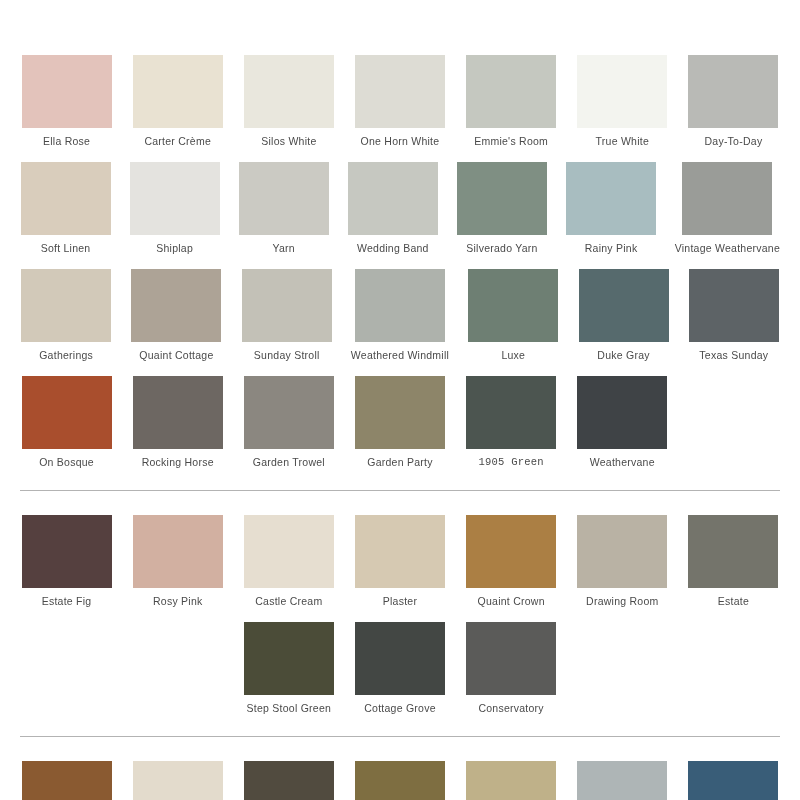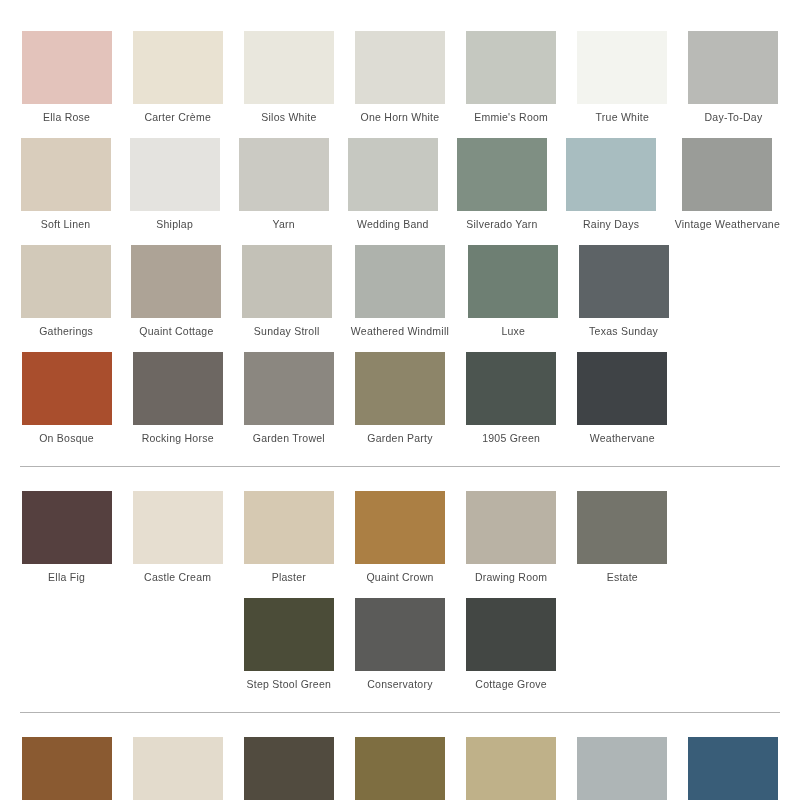--- a/index.html
+++ b/index.html
@@ -15,20 +15,21 @@
     -webkit-font-smoothing: antialiased;
     overflow: hidden;
   }
   .palette-page {
     width: 800px;
     height: 684px;
     box-sizing: border-box;
     padding: 0;
     position: relative;
     background: #ffffff;
+    margin-top: 24px;
   }
   .section {
     padding: 0 20px;
     box-sizing: border-box;
   }
   .section-divider {
     height: 1px;
     background: #b3b3b3;
     margin: 0 20px;
     border: 0;
@@ -128,21 +129,21 @@
       <div class="swatch-cell">
         <span class="swatch-chip" style="background-color: rgb(198, 200, 193);"></span>
         <span class="swatch-label" style="color: rgb(74, 74, 74);">Wedding Band</span>
       </div>
       <div class="swatch-cell">
         <span class="swatch-chip" style="background-color: rgb(127, 143, 131);"></span>
         <span class="swatch-label" style="color: rgb(74, 74, 74);">Silverado Yarn</span>
       </div>
       <div class="swatch-cell">
         <span class="swatch-chip" style="background-color: rgb(168, 189, 192);"></span>
-        <span class="swatch-label" style="color: rgb(74, 74, 74);">Rainy Days</span>
+        <span class="swatch-label" style="color: rgb(74, 74, 74);">Rainy Pink</span>
       </div>
       <div class="swatch-cell">
         <span class="swatch-chip" style="background-color: rgb(154, 156, 152);"></span>
         <span class="swatch-label" style="color: rgb(74, 74, 74);">Vintage Weathervane</span>
       </div>
     </div>
 
     <div class="row-gap-block"></div>
 
     <div class="swatch-row">
@@ -160,20 +161,24 @@
       </div>
       <div class="swatch-cell">
         <span class="swatch-chip" style="background-color: rgb(174, 178, 172);"></span>
         <span class="swatch-label" style="color: rgb(74, 74, 74);">Weathered Windmill</span>
       </div>
       <div class="swatch-cell">
         <span class="swatch-chip" style="background-color: rgb(110, 127, 115);"></span>
         <span class="swatch-label" style="color: rgb(74, 74, 74);">Luxe</span>
       </div>
       <div class="swatch-cell">
+        <span class="swatch-chip" style="background-color: rgb(86, 106, 109);"></span>
+        <span class="swatch-label" style="color: rgb(74, 74, 74);">Duke Gray</span>
+      </div>
+      <div class="swatch-cell">
         <span class="swatch-chip" style="background-color: rgb(93, 99, 102);"></span>
         <span class="swatch-label" style="color: rgb(74, 74, 74);">Texas Sunday</span>
       </div>
     </div>
 
     <div class="row-gap-block"></div>
 
     <div class="swatch-row">
       <div class="swatch-cell">
         <span class="swatch-chip" style="background-color: rgb(169, 78, 45);"></span>
@@ -186,36 +191,40 @@
       <div class="swatch-cell">
         <span class="swatch-chip" style="background-color: rgb(139, 135, 128);"></span>
         <span class="swatch-label" style="color: rgb(74, 74, 74);">Garden Trowel</span>
       </div>
       <div class="swatch-cell">
         <span class="swatch-chip" style="background-color: rgb(141, 133, 105);"></span>
         <span class="swatch-label" style="color: rgb(74, 74, 74);">Garden Party</span>
       </div>
       <div class="swatch-cell">
         <span class="swatch-chip" style="background-color: rgb(76, 85, 80);"></span>
-        <span class="swatch-label" style="color: rgb(74, 74, 74);">1905 Green</span>
+        <span class="swatch-label" style="color: rgb(74, 74, 74); font-family: Liberation Mono, monospace;">1905 Green</span>
       </div>
       <div class="swatch-cell">
         <span class="swatch-chip" style="background-color: rgb(63, 67, 70);"></span>
         <span class="swatch-label" style="color: rgb(74, 74, 74);">Weathervane</span>
       </div>
     </div>
   </div>
 
   <hr class="section-divider" style="background-color: rgb(179, 179, 179);">
 
   <div class="section sec2-top sec-bottom">
     <div class="swatch-row">
       <div class="swatch-cell">
         <span class="swatch-chip" style="background-color: rgb(85, 64, 63);"></span>
-        <span class="swatch-label" style="color: rgb(74, 74, 74);">Ella Fig</span>
+        <span class="swatch-label" style="color: rgb(74, 74, 74);">Estate Fig</span>
+      </div>
+      <div class="swatch-cell">
+        <span class="swatch-chip" style="background-color: rgb(210, 176, 161);"></span>
+        <span class="swatch-label" style="color: rgb(74, 74, 74);">Rosy Pink</span>
       </div>
       <div class="swatch-cell">
         <span class="swatch-chip" style="background-color: rgb(230, 222, 208);"></span>
         <span class="swatch-label" style="color: rgb(74, 74, 74);">Castle Cream</span>
       </div>
       <div class="swatch-cell">
         <span class="swatch-chip" style="background-color: rgb(214, 201, 178);"></span>
         <span class="swatch-label" style="color: rgb(74, 74, 74);">Plaster</span>
       </div>
       <div class="swatch-cell">
@@ -241,26 +250,26 @@
       </div>
       <div class="swatch-cell empty">
         <span class="swatch-chip"></span>
         <span class="swatch-label" style="color: rgb(74, 74, 74);"></span>
       </div>
       <div class="swatch-cell">
         <span class="swatch-chip" style="background-color: rgb(75, 76, 56);"></span>
         <span class="swatch-label" style="color: rgb(74, 74, 74);">Step Stool Green</span>
       </div>
       <div class="swatch-cell">
+        <span class="swatch-chip" style="background-color: rgb(67, 71, 68);"></span>
+        <span class="swatch-label" style="color: rgb(74, 74, 74);">Cottage Grove</span>
+      </div>
+      <div class="swatch-cell">
         <span class="swatch-chip" style="background-color: rgb(91, 91, 89);"></span>
         <span class="swatch-label" style="color: rgb(74, 74, 74);">Conservatory</span>
-      </div>
-      <div class="swatch-cell">
-        <span class="swatch-chip" style="background-color: rgb(67, 71, 68);"></span>
-        <span class="swatch-label" style="color: rgb(74, 74, 74);">Cottage Grove</span>
       </div>
       <div class="swatch-cell empty">
         <span class="swatch-chip"></span>
         <span class="swatch-label" style="color: rgb(74, 74, 74);"></span>
       </div>
       <div class="swatch-cell empty">
         <span class="swatch-chip"></span>
         <span class="swatch-label" style="color: rgb(74, 74, 74);"></span>
       </div>
     </div>

